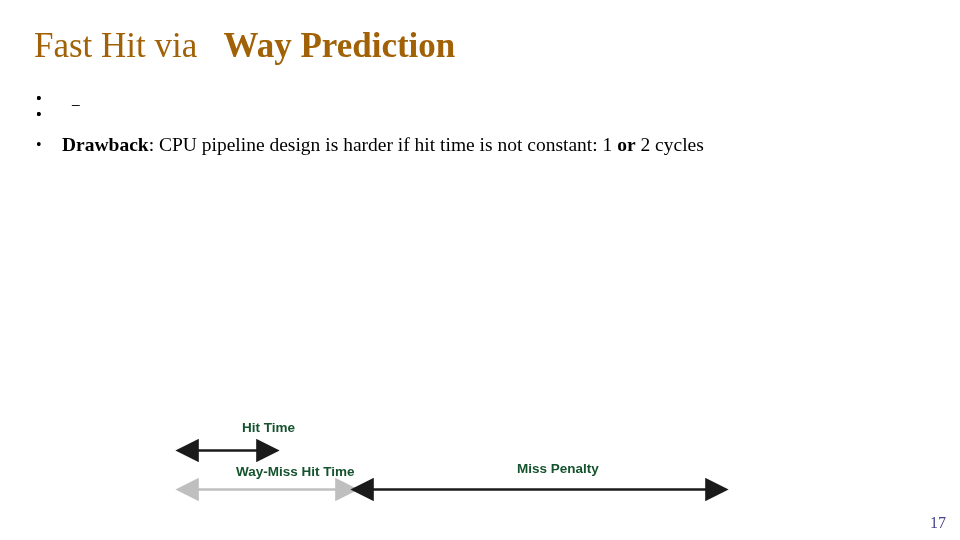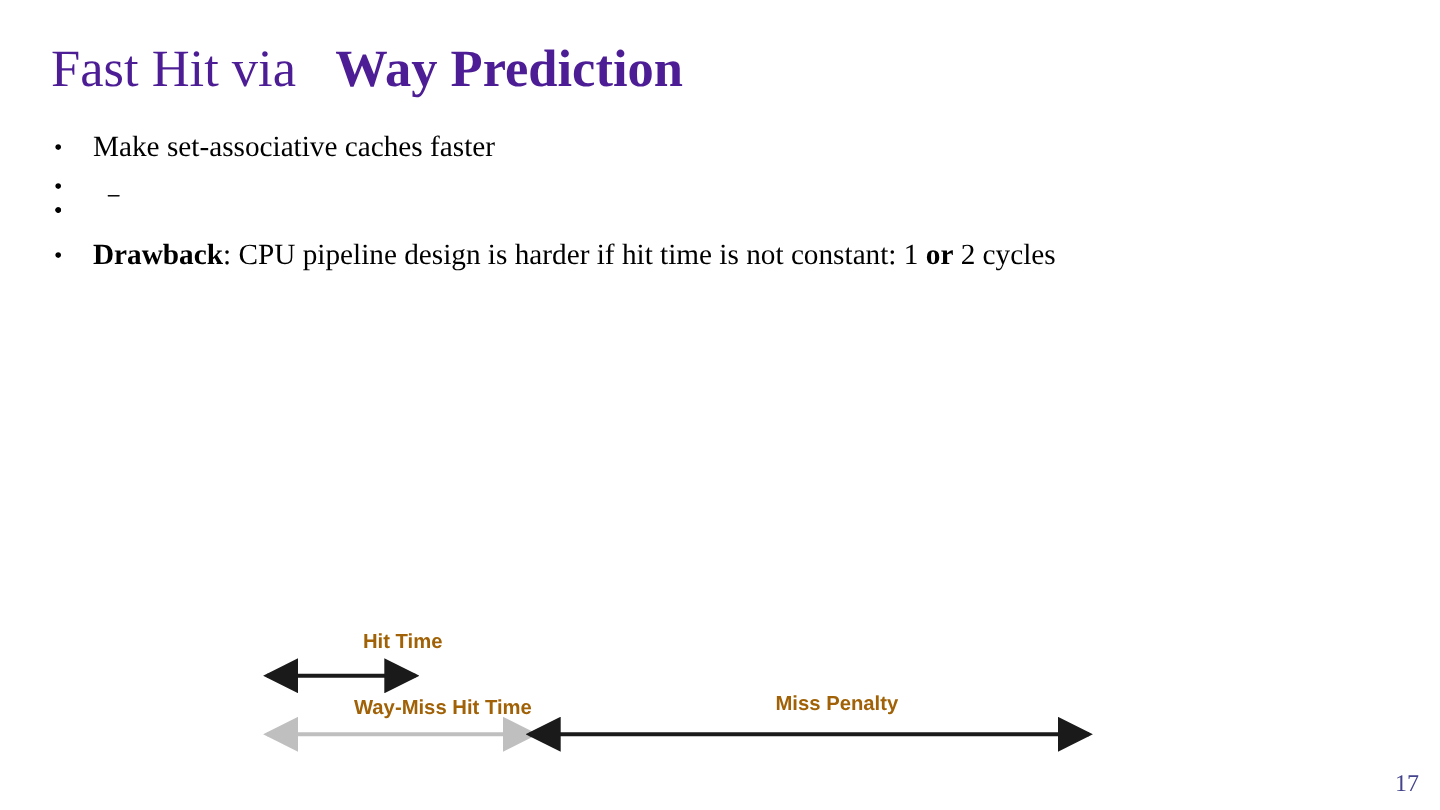--- a/index.html
+++ b/index.html
@@ -17,21 +17,21 @@
   }
 
   
   .slide-title {
     position: absolute;
     left: 34px;
     top: 26px;
     font-family: "Liberation Serif", serif;
     font-size: 35px;
     line-height: 1.15;
-    color: #4c1d95;
+    color: #a16207;
     white-space: nowrap;
   }
   .title-part-normal { font-weight: normal; }
   .title-part-bold { font-weight: bold; }
 
   
   .body-area {
     position: absolute;
     left: 0;
     top: 86px;
@@ -76,21 +76,21 @@
   b.inline-bold { font-weight: bold; }
 
   
   .diagram { position: absolute; left: 0; top: 0; width: 960px; height: 540px; pointer-events: none; }
 
   .diag-label {
     position: absolute;
     font-family: "Liberation Sans", sans-serif;
     font-weight: bold;
     font-size: 13.5px;
-    color: #a16207;
+    color: #14532d;
     white-space: nowrap;
     padding-left: 47px;
   }
   #lbl-hit-time { left: 195px; top: 420px; }
   #lbl-way-miss { left: 189px; top: 464px; }
   #lbl-miss-pen { left: 470px; top: 461px; }
 
   
   .page-num {
     position: absolute;
@@ -108,21 +108,20 @@
 <div class="slide-title">
   <span class="title-part-normal">Fast Hit via</span>
   <span>&nbsp;</span>
   <span class="title-part-bold">Way Prediction</span>
 </div>
 
 <div class="body-area">
 
   <p class="l1">
     <span class="bul">•</span>
-    <span>Make set-associative caches faster</span>
   </p>
 
   <p class="l1">
     <span class="bul">•</span>
   </p>
 
   <div class="gap-sm"></div>
 
   <p class="l2">
     <span class="bul">–</span>

